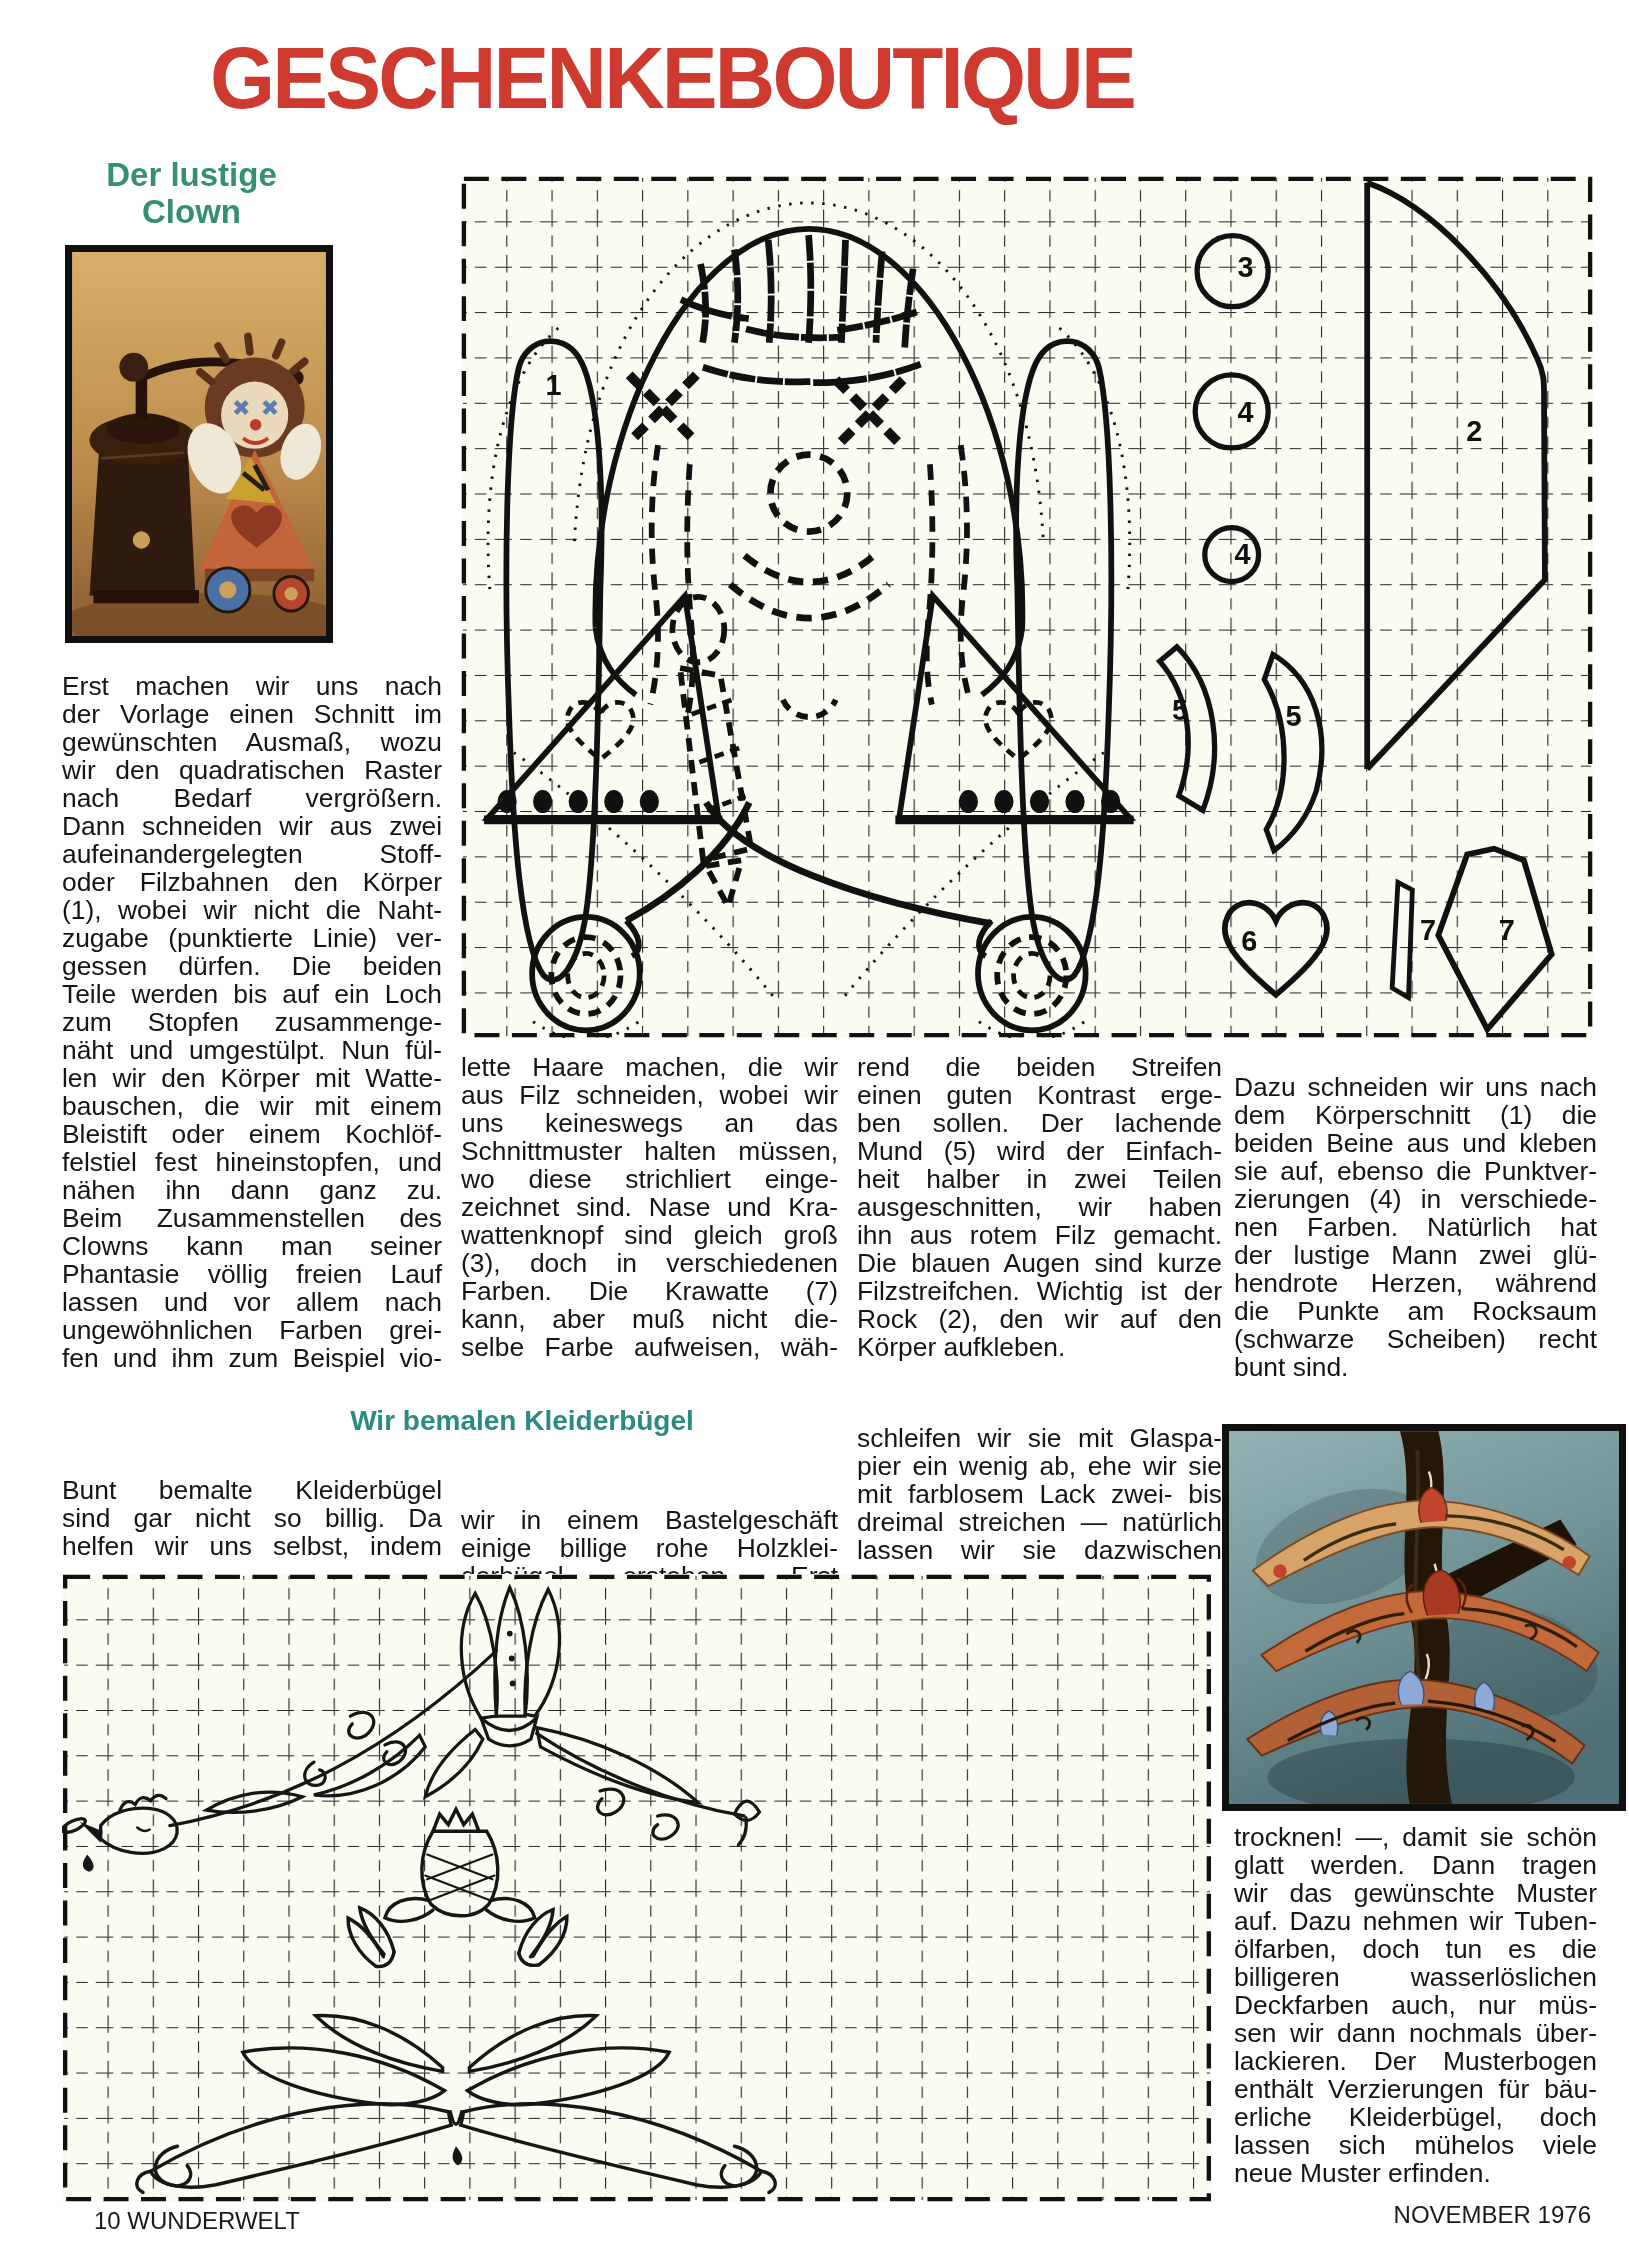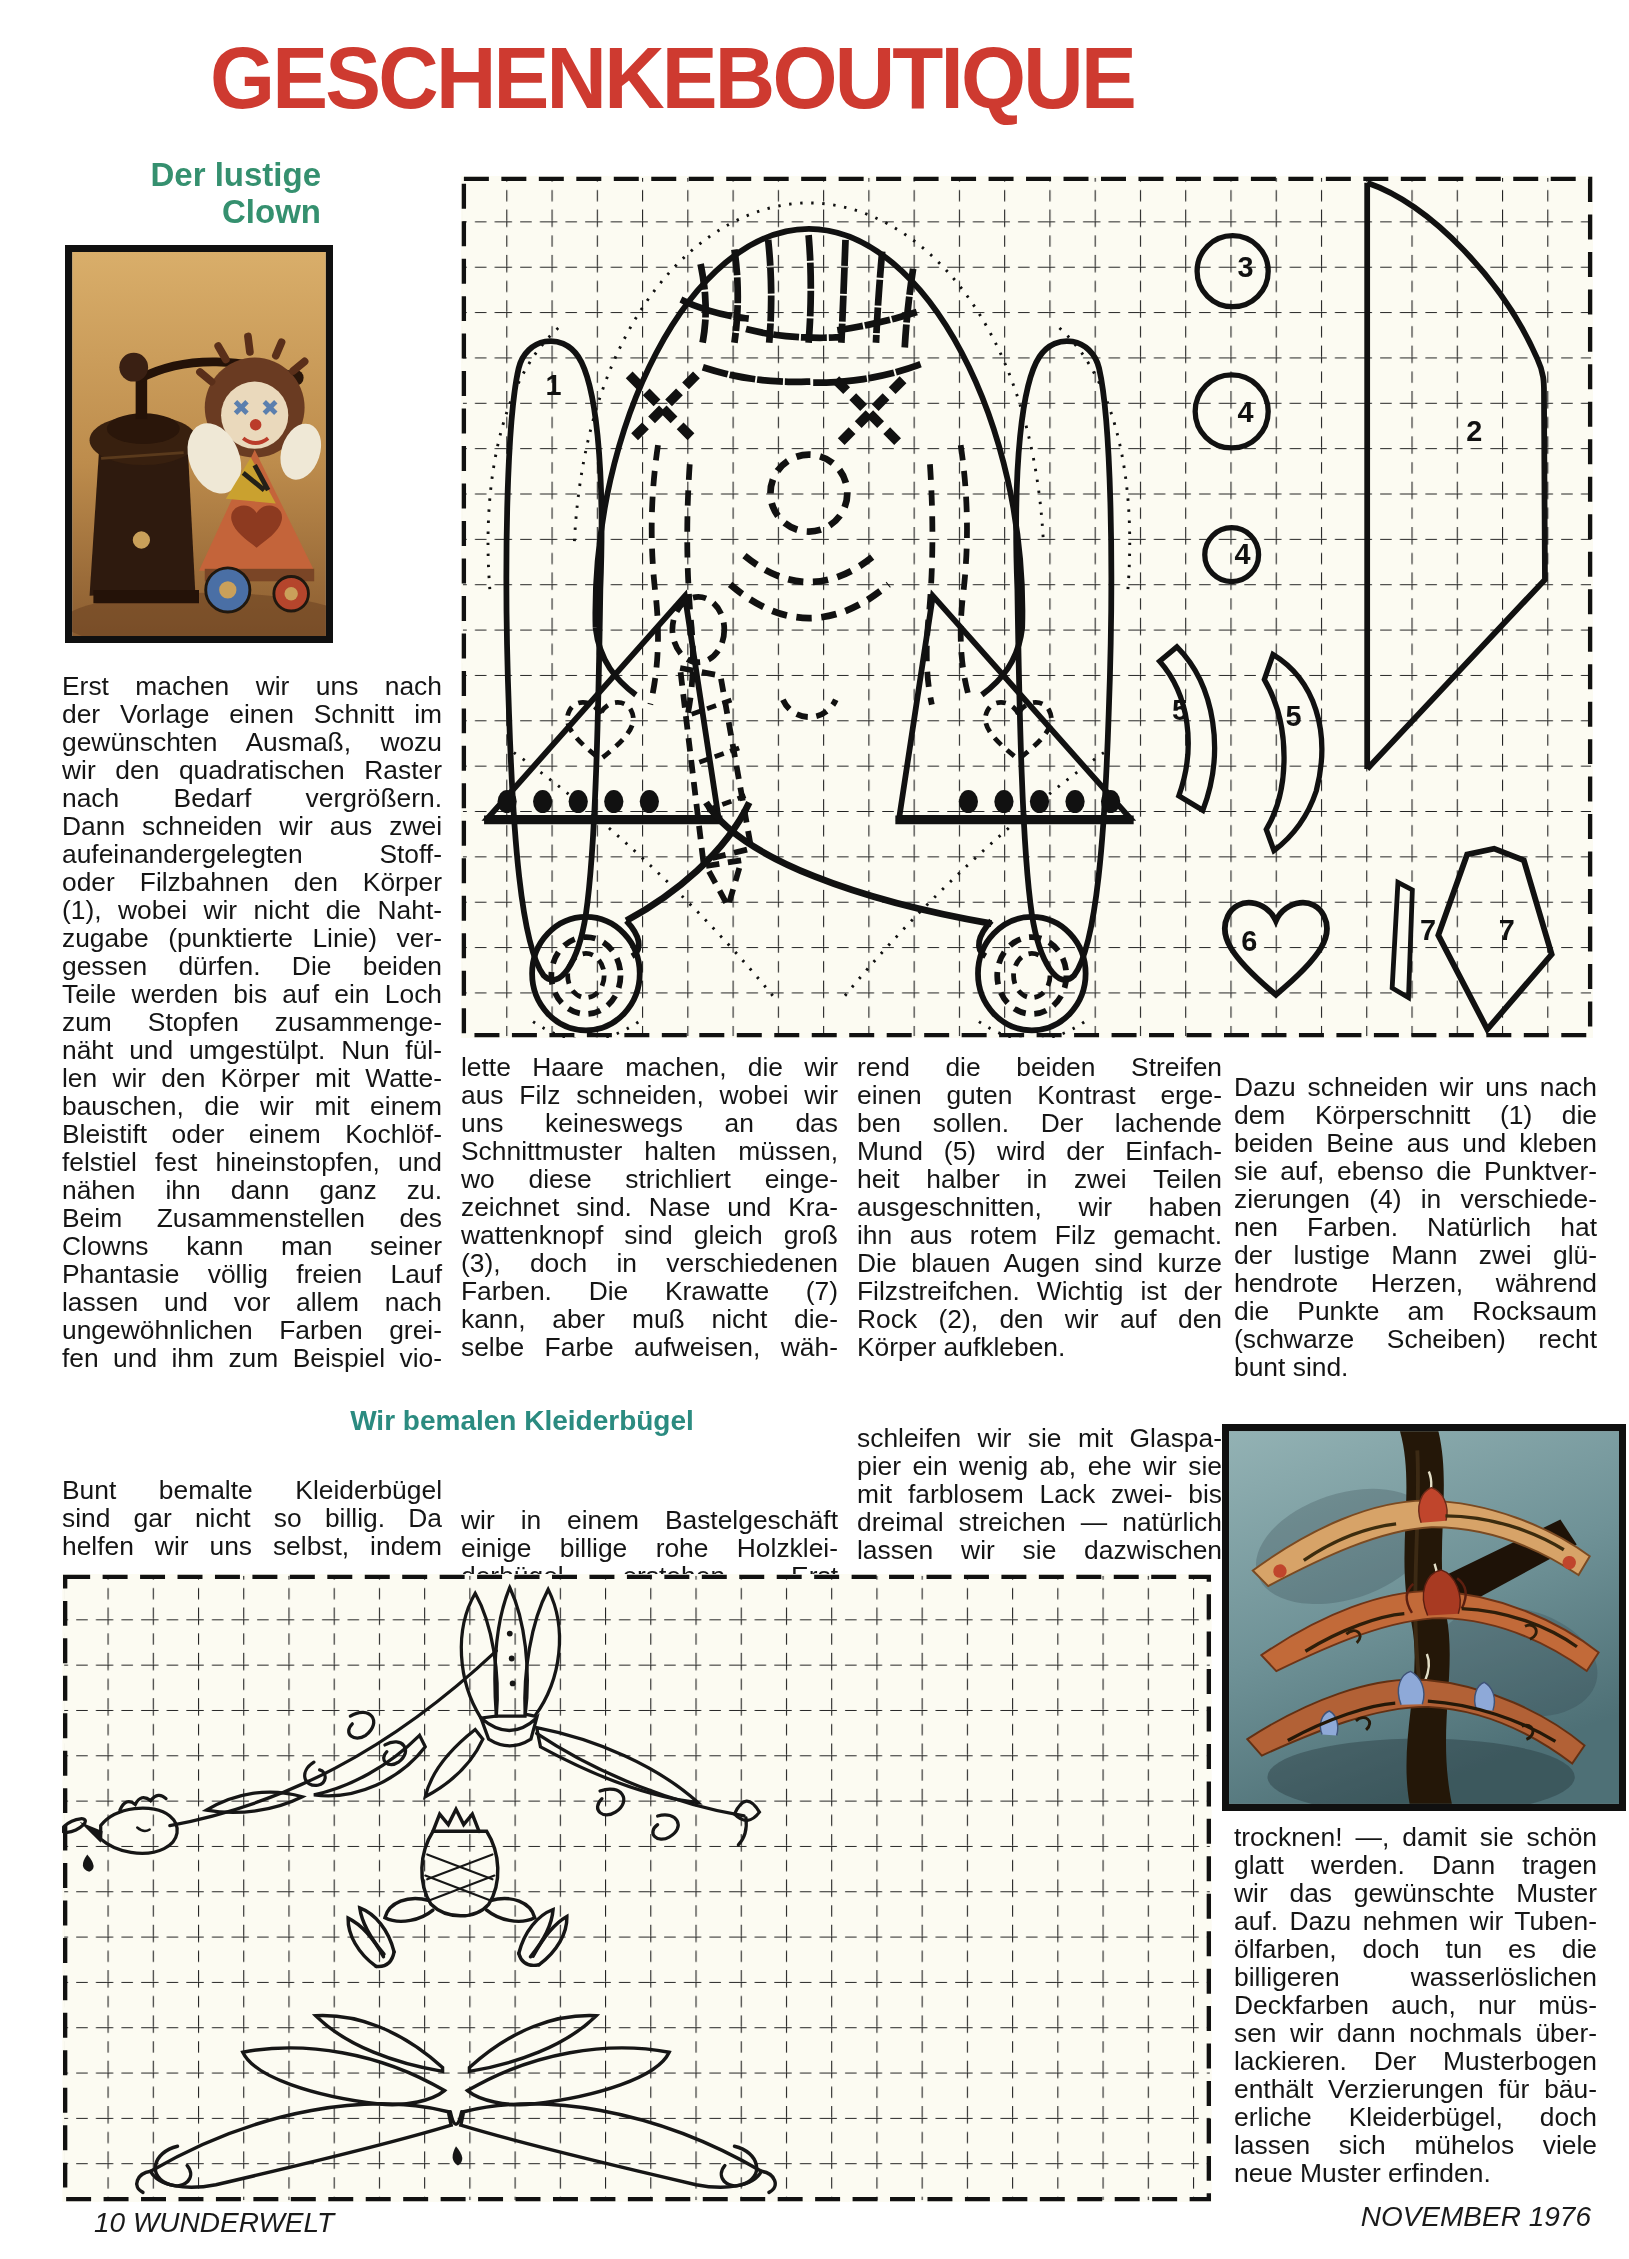--- a/index.html
+++ b/index.html
@@ -1,30 +1,30 @@
 <!DOCTYPE html>
 <html lang="de"><head>
 <meta charset="utf-8">
 <style>
   html,body{margin:0;padding:0;background:#efe96f;}
   #page{position:relative;width:1629px;height:2260px;background:#ffffff;overflow:hidden;
         font-family:"Liberation Sans",sans-serif;color:#141414;}
   .title{position:absolute;left:134px;top:27px;width:1076px;text-align:center;
          font-size:88px;font-weight:bold;letter-spacing:-2.9px;color:#ce3a30;
          transform:scaleX(.95);transform-origin:center;white-space:nowrap;}
-  .clown-heading{position:absolute;left:62px;top:156px;width:259px;text-align:right;
+  .clown-heading{position:absolute;left:62px;top:156px;width:259px;text-align:center;
          font-size:33px;line-height:37px;font-weight:bold;color:#35906f;}
   .heading2{position:absolute;left:61px;top:1405px;width:922px;text-align:center;
          font-size:28px;font-weight:bold;color:#2b8b80;}
   .photo{position:absolute;border:7.7px solid #101010;background:#888;}
   .photo svg{display:block;}
   .col{position:absolute;font-size:26.4px;line-height:28px;color:#151515;}
   .tline{text-align:justify;text-align-last:justify;-moz-text-align-last:justify;}
   .col.end .tline:last-child{text-align-last:left;-moz-text-align-last:left;}
-  .footer{position:absolute;font-size:28px;color:#1a1a1a;font-style:italic;}
+  .footer{position:absolute;font-size:24px;color:#1a1a1a;}
   .footer.left{left:94px;top:2207px;}
   .footer.right{right:38px;top:2201px;text-align:right;}
   svg text.lbl{font-family:"Liberation Sans",sans-serif;font-weight:bold;font-size:30px;fill:#111;}
   .patternbox{position:absolute;}
 </style>
 </head>
 <body>
 
 <div id="page">
 

